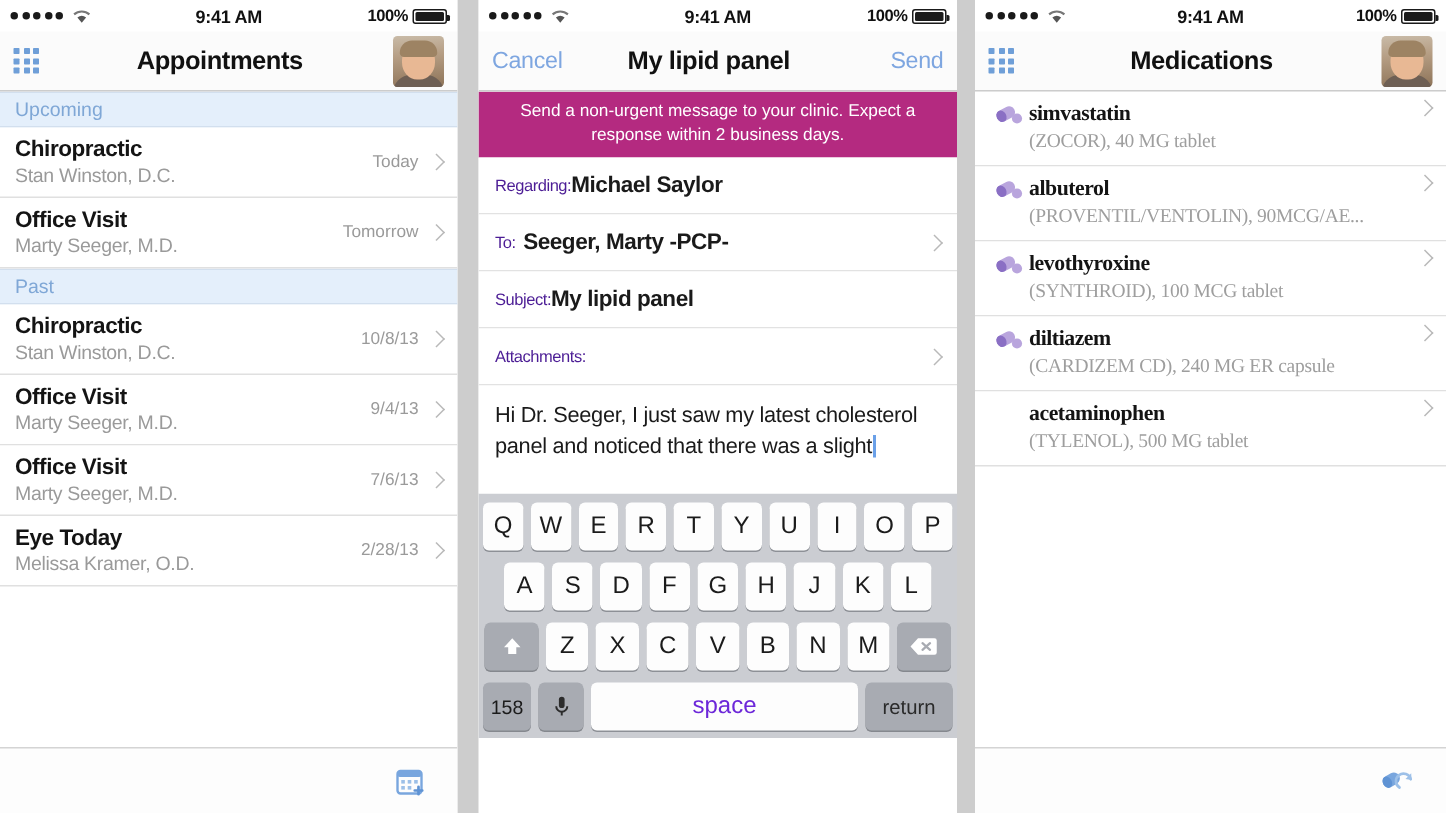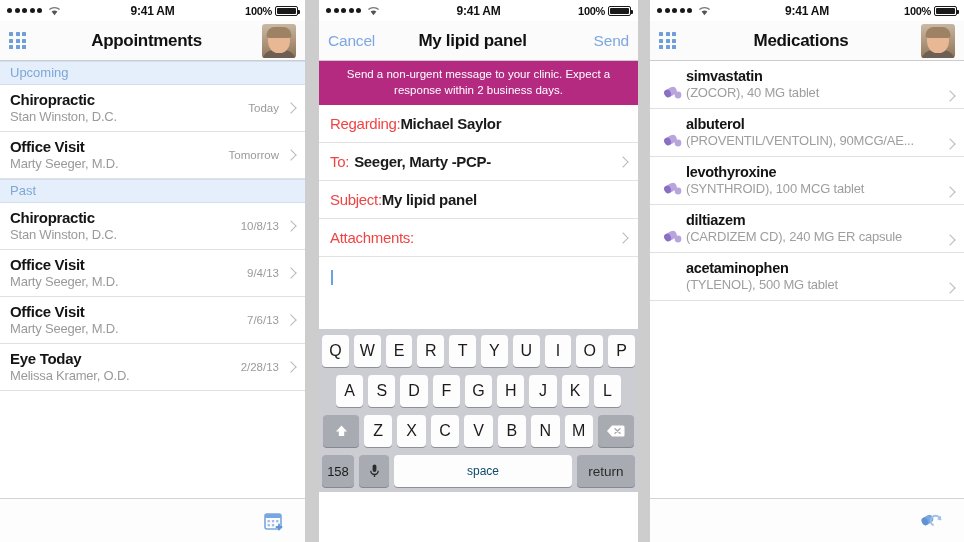--- a/index.html
+++ b/index.html
@@ -104,21 +104,21 @@
 
   
   .banner {
     background: #b42a80; color: #fff; font-size: 11.5px; line-height: 1.35;
     text-align: center; padding: 6px 12px 7px;
   }
   .field {
     display: flex; align-items: center; min-height: 38px;
     border-bottom: 1px solid #e2e2e2; padding: 0 11px; background: #fff;
   }
-  .field-label { font-size: 15px; color: #ef4444; letter-spacing: -0.3px; }
+  .field-label { font-size: 11px; color: #4c1d95; letter-spacing: -0.3px; }
   .field-value { font-size: 15px; color: #1a1a1a; font-weight: bold; letter-spacing: -0.3px; }
   .field .chev { margin-left: auto; }
   .body-area {
     padding: 10px 11px 8px; font-size: 14.5px; color: #1a1a1a;
     line-height: 1.42; letter-spacing: -0.2px; position: relative;
     min-height: 72px; background: #fff;
   }
   .caret {
     display: inline-block; width: 1.6px; height: 15px; background: #6aa0e8;
     vertical-align: -3px; margin-left: 1px;
@@ -130,29 +130,29 @@
   .krow:last-child { margin-bottom: 0; }
   .key {
     background: #fdfdfd; border-radius: 4px; min-width: 25px; height: 32px;
     display: flex; align-items: center; justify-content: center;
     font-size: 16px; color: #1b1b1b; box-shadow: 0 1px 0 #8d9096;
     flex: 1; font-family: "Liberation Sans", sans-serif;
   }
   .krow.r2 { padding: 0 14px; }
   .krow.r3 { padding: 0 1px; }
   .key.fn { background: #a8abb2; box-shadow: 0 1px 0 #85888e; color: #1b1b1b; flex: none; width: 36px; }
-  .key.space { flex: 1; font-size: 12px; color: #0c4a6e; }
+  .key.space { flex: 1; font-size: 16px; color: #6d28d9; }
   .key.wide { flex: none; width: 58px; font-size: 13.5px; color: #2a2a2a; background: #a8abb2; box-shadow: 0 1px 0 #85888e; }
   .key.num { flex: none; width: 32px; font-size: 13px; background: #a8abb2; box-shadow: 0 1px 0 #85888e; }
   .key.mic { flex: none; width: 30px; background: #a8abb2; box-shadow: 0 1px 0 #85888e; }
 
   
   .med-row {
-    display: flex; align-items: flex-end; padding: 7px 10px 8px;
-    border-bottom: 1px solid #e0e0e0; background: #fff;
+    display: flex; align-items: flex-start; padding: 7px 10px 8px;
+    border-bottom: 1px solid #e0e0e0; background: #fff; font-family: Liberation Serif, serif;
   }
   .pill-slot { width: 26px; flex: none; display: flex; align-items: center; justify-content: center; }
   .med-main { flex: 1; min-width: 0; }
   .med-name { font-size: 14.5px; font-weight: bold; color: #141414; letter-spacing: -0.3px; }
   .med-desc {
     font-size: 13px; color: #9e9e9e; letter-spacing: -0.2px; margin-top: 1px;
     white-space: nowrap; overflow: hidden; text-overflow: ellipsis;
   }
 
   
@@ -330,21 +330,21 @@
       <span class="field-label">Subject:</span>
       <span class="field-value">My lipid panel</span>
     </div>
 
     <div class="field">
       <span class="field-label">Attachments:</span>
       <span class="chev"></span>
     </div>
 
     <div class="body-area">
-      <span class="caret"></span>
+      <span>Hi Dr. Seeger, I just saw my latest cholesterol panel and noticed that there was a slight</span><span class="caret"></span>
     </div>
 
     <div class="keyboard">
       <div class="krow r1">
         <span class="key">Q</span>
         <span class="key">W</span>
         <span class="key">E</span>
         <span class="key">R</span>
         <span class="key">T</span>
         <span class="key">Y</span>

